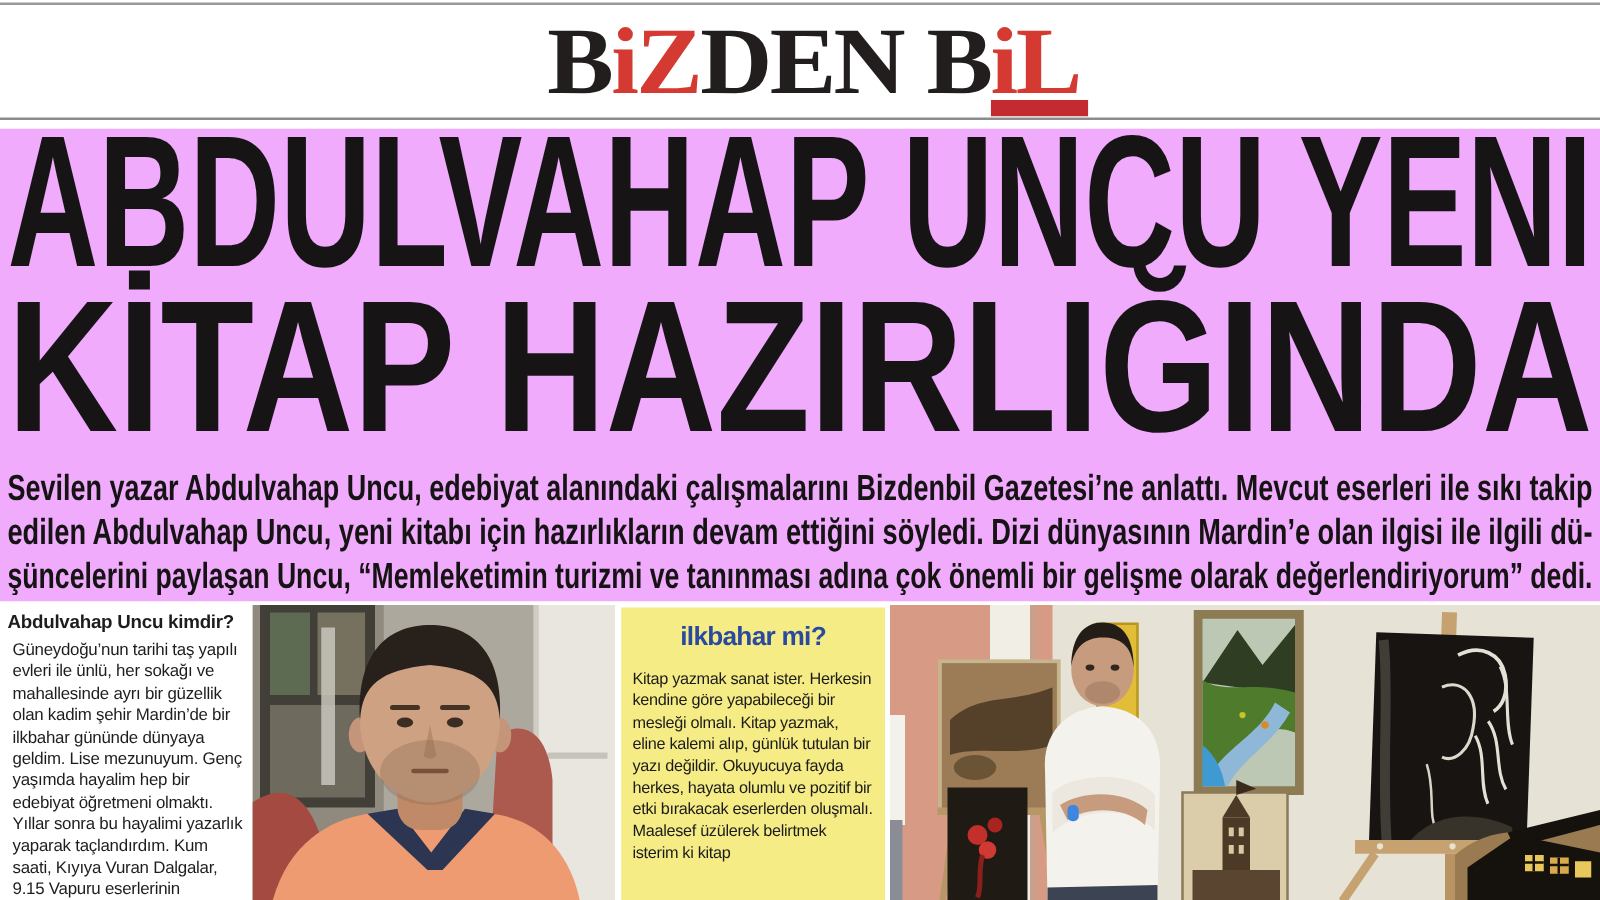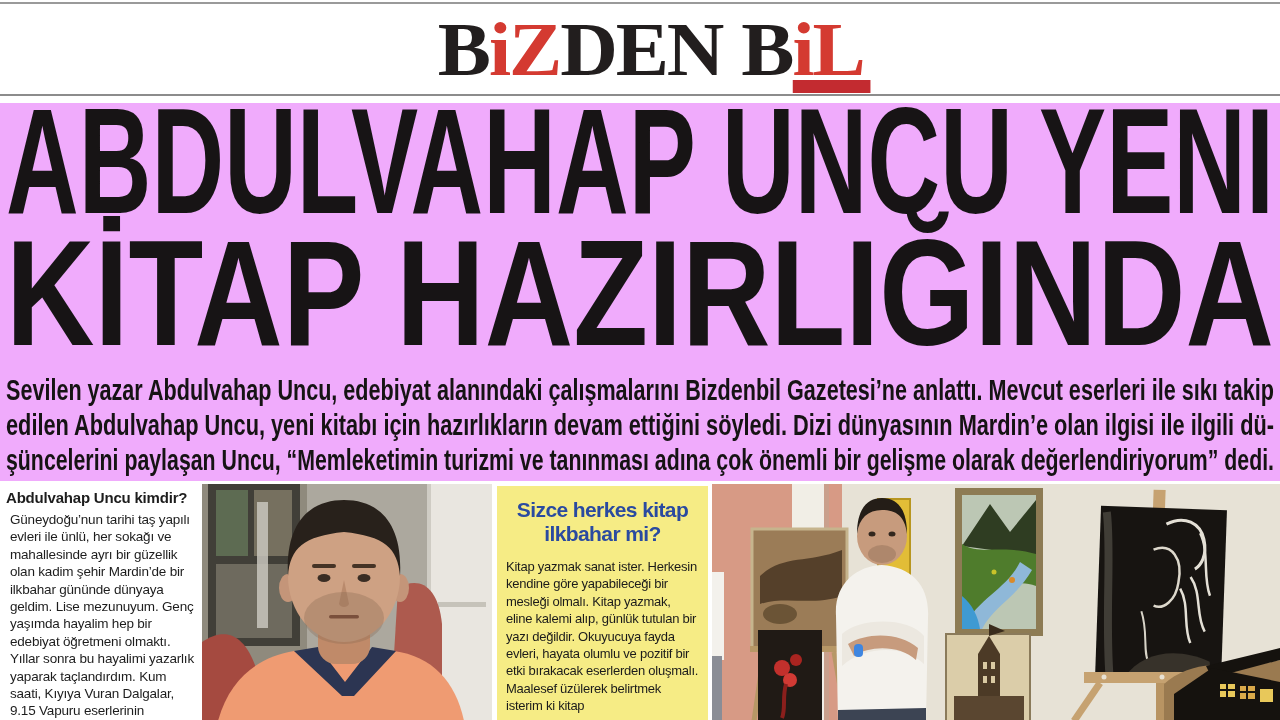--- a/index.html
+++ b/index.html
@@ -102,23 +102,22 @@
         <ellipse cx="122" cy="94" rx="6.5" ry="4" fill="#3a2d24"></ellipse>
         <ellipse cx="162" cy="94" rx="6.5" ry="4" fill="#3a2d24"></ellipse>
         <path d="M142,96 L137,120 C139,124 145,124 147,120 Z" fill="#b98a6c"></path>
         <ellipse cx="142" cy="134" rx="40" ry="26" fill="#8a6a52" opacity="0.35"></ellipse>
         <rect x="127" y="131" width="30" height="3.5" rx="1.75" fill="#7a503c"></rect>
       </g>
     </svg>
   </div>
 
   <div id="question-box">
-    <span class="box-title">Sizce herkes kitap</span>
     <span class="box-title">ilkbahar mi?</span>
-    <p class="box-body">Kitap yazmak sanat ister. Herkesin kendine göre yapabileceği bir mesleği olmalı. Kitap yazmak, eline kalemi alıp, günlük tutulan bir yazı değildir. Okuyucuya fayda evleri, hayata olumlu ve pozitif bir etki bırakacak eserlerden oluşmalı. Maalesef üzülerek belirtmek isterim ki kitap</p>
+    <p class="box-body">Kitap yazmak sanat ister. Herkesin kendine göre yapabileceği bir mesleği olmalı. Kitap yazmak, eline kalemi alıp, günlük tutulan bir yazı değildir. Okuyucuya fayda herkes, hayata olumlu ve pozitif bir etki bırakacak eserlerden oluşmalı. Maalesef üzülerek belirtmek isterim ki kitap</p>
   </div>
 
   <div id="photo-exhibition" role="img" aria-label="Sergi salonunda kolları bağlı beyaz tişörtlü adam; çevresinde sehpalar üzerinde tablolar: sepya manzara, kırmızı-siyah soyut, yeşil dağ manzarası, sepya kule, siyah zemin üzerine beyaz kadın portresi ve pencereleri ışıklı ev resmi">
     <svg width="568" height="237" viewBox="0 0 568 237">
       <rect width="568" height="237" fill="#e7e2d6"></rect>
       <rect x="0" y="0" width="130" height="237" fill="#d79a85"></rect>
       <rect x="80" y="0" width="32" height="237" fill="#f1eee6"></rect>
       <rect x="112" y="0" width="5" height="237" fill="#c9a08c"></rect>
       <g>
         <rect x="0" y="88" width="12" height="88" fill="#f3f1ec"></rect>

